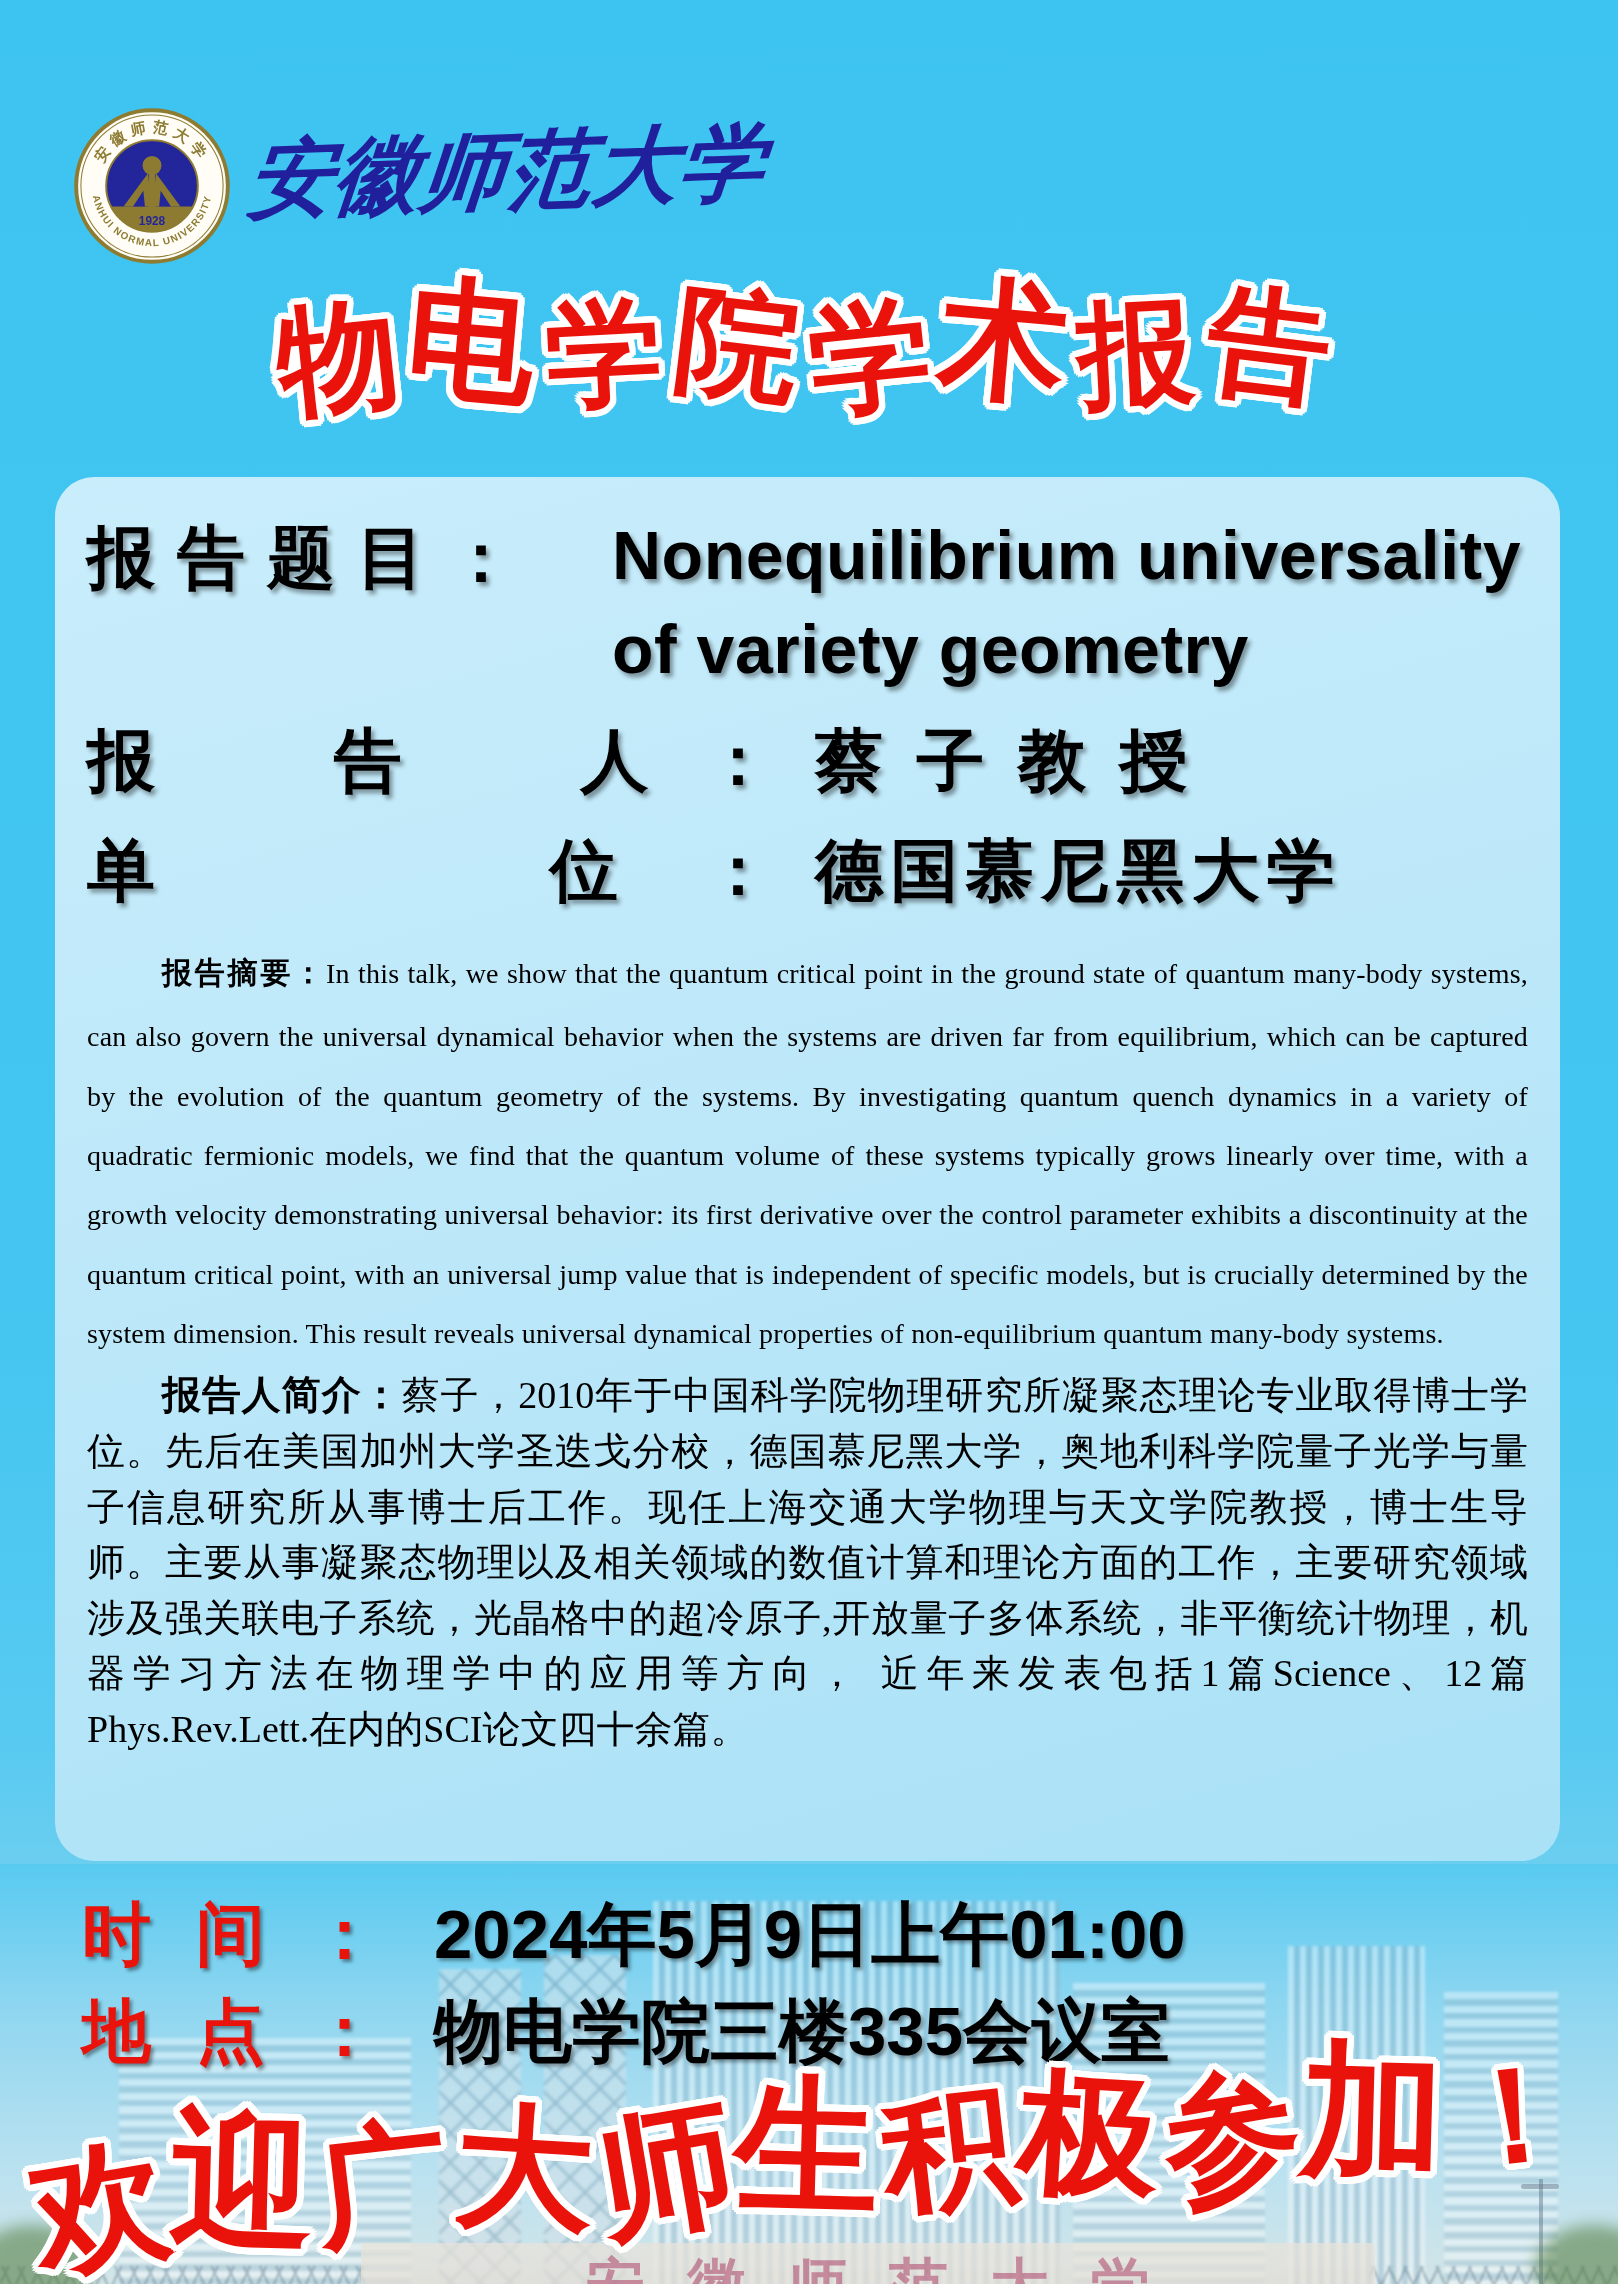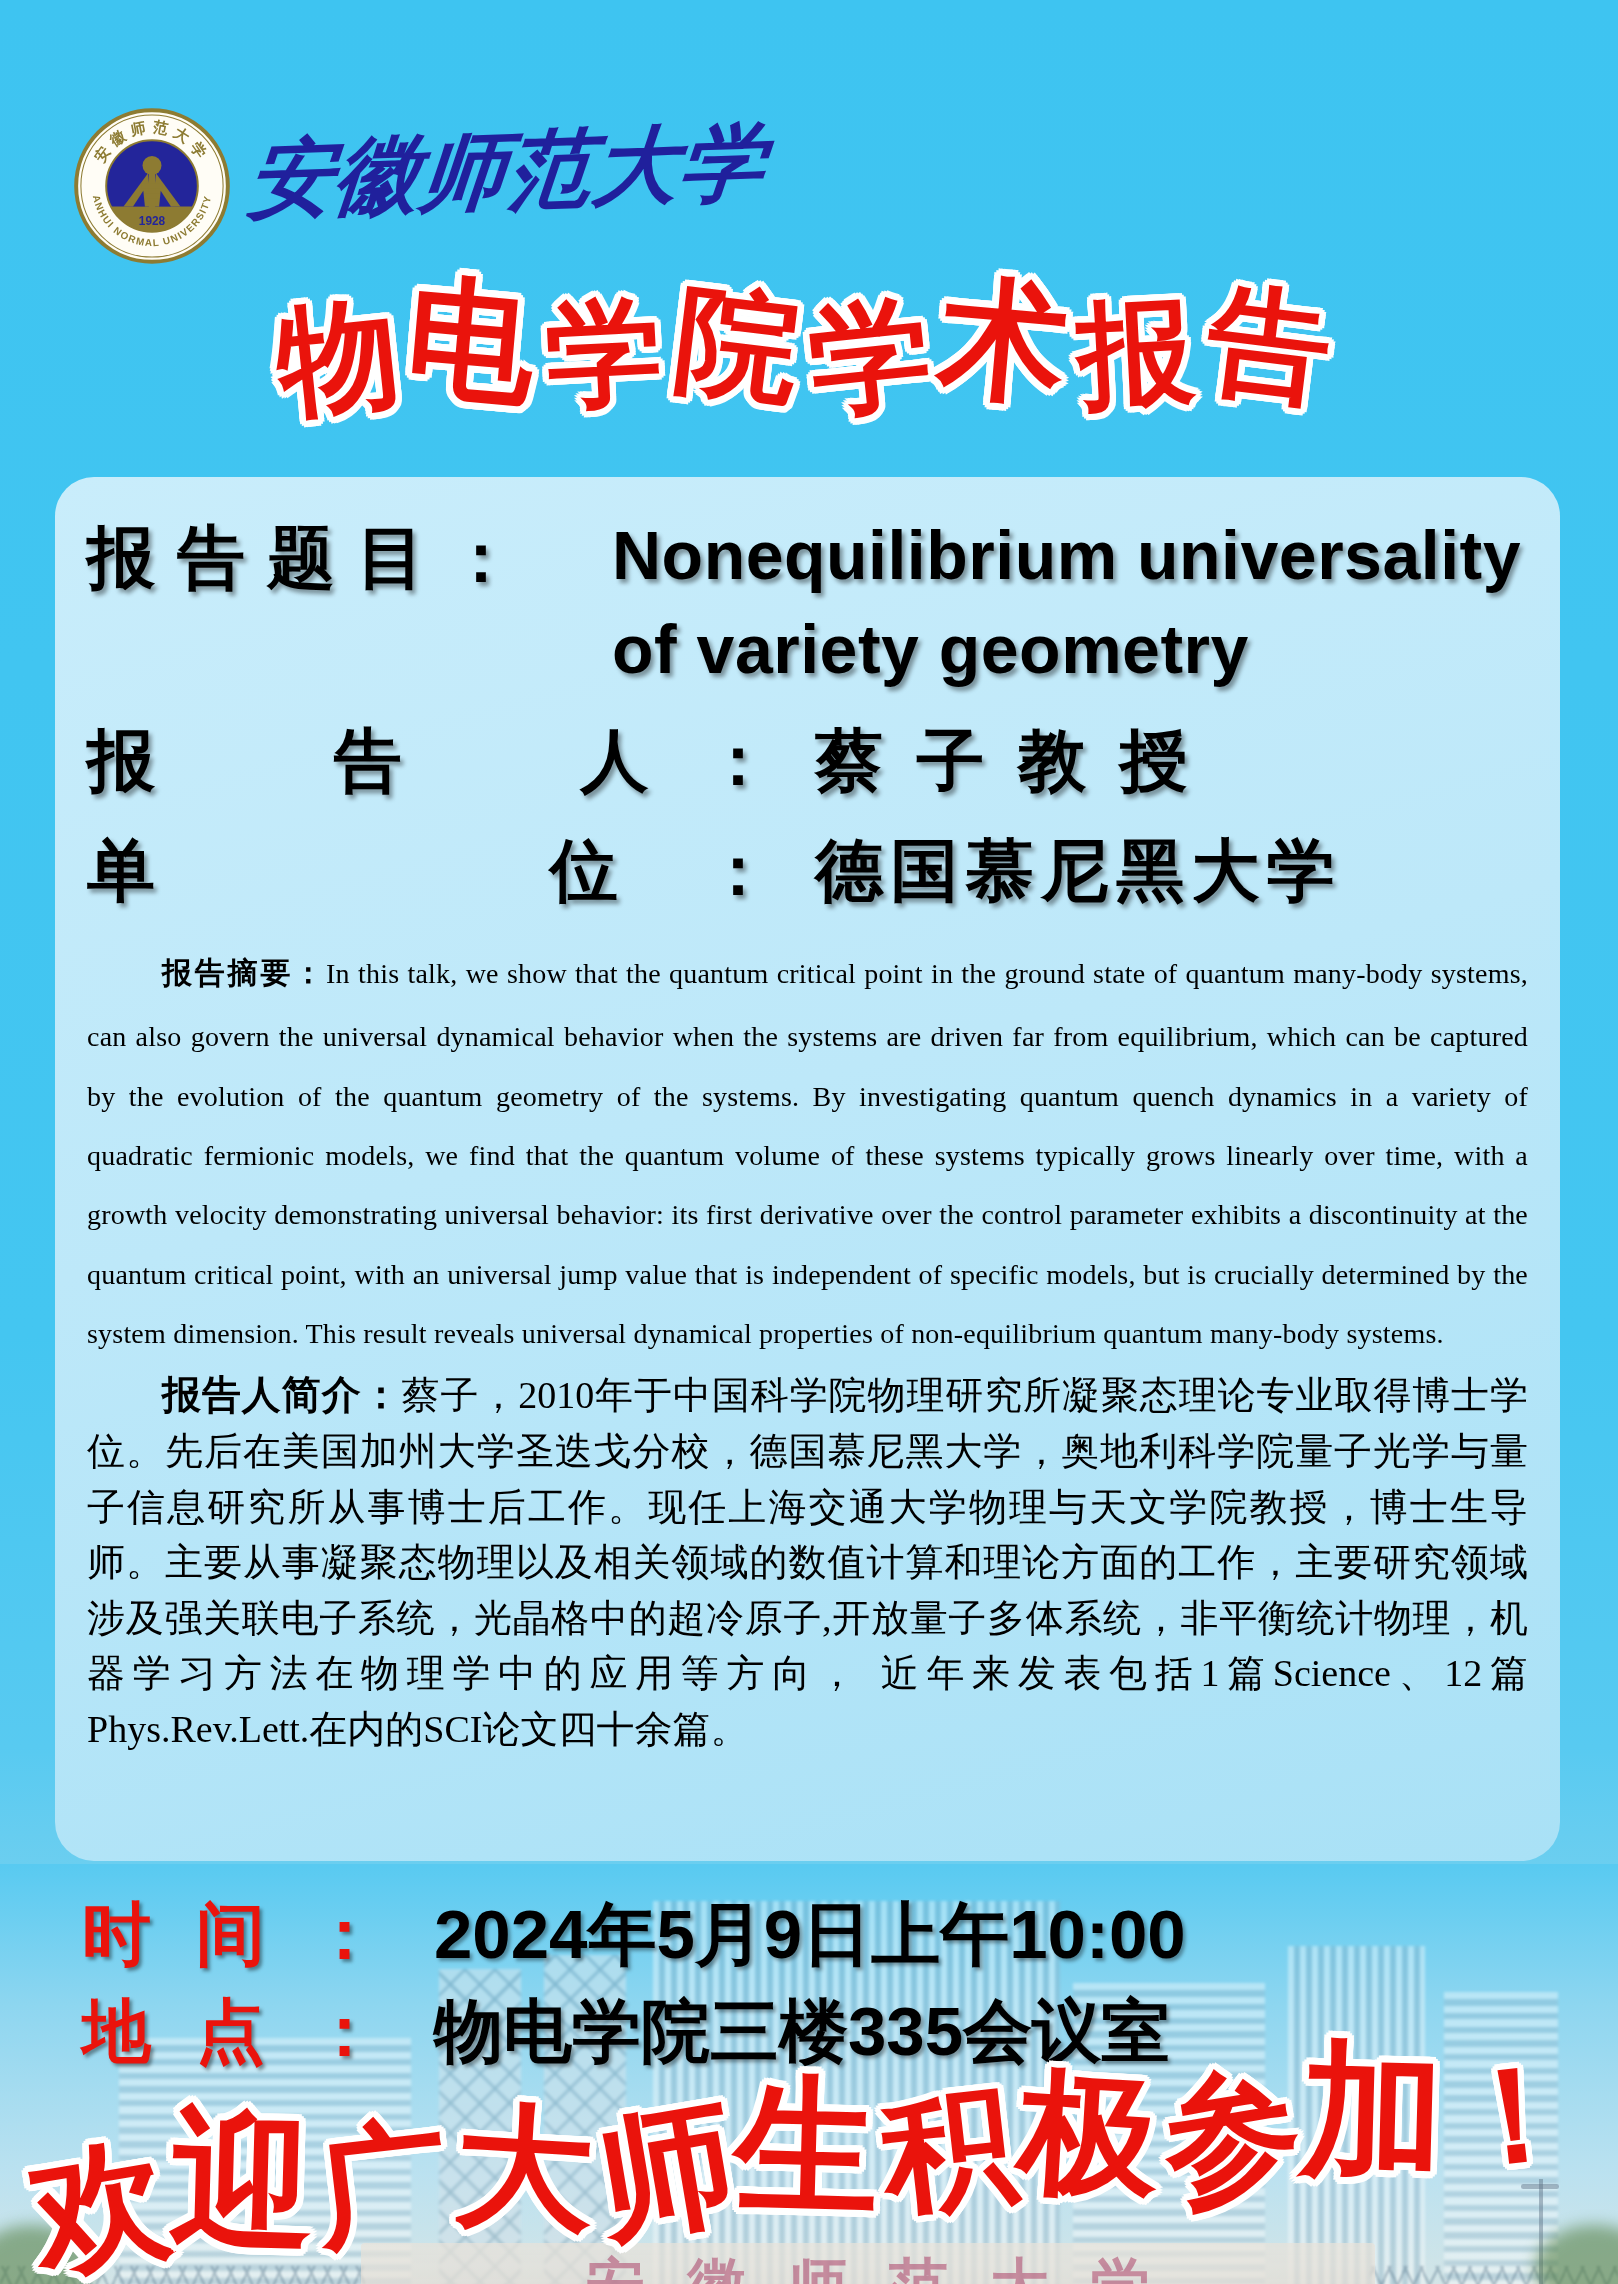--- a/index.html
+++ b/index.html
@@ -167,21 +167,21 @@
     <p class="para bio"><span class="plabel">报告人简介：</span><span>蔡子，2010年于中国科学院物理研究所凝聚态理论专业取得博士学位。先后在美国加州大学圣迭戈分校，德国慕尼黑大学，奥地利科学院量子光学与量子信息研究所从事博士后工作。现任上海交通大学物理与天文学院教授，博士生导师。主要从事凝聚态物理以及相关领域的数值计算和理论方面的工作，主要研究领域涉及强关联电子系统，光晶格中的超冷原子,开放量子多体系统，非平衡统计物理，机器学习方法在物理学中的应用等方向， 近年来发表包括1篇Science、12篇 Phys.Rev.Lett.在内的SCI论文四十余篇。</span></p>
   </section>
 
   <section class="schedule">
     <div class="sched-row">
       <div class="sched-label spread">
           <span>时</span>
           <span>间</span>
           <span>：</span>
         </div>
-      <div class="sched-value">2024年5月9日上午10:00</div>
+      <div class="sched-value">2024年5月9日上午01:00</div>
     </div>
     <div class="sched-row">
       <div class="sched-label spread">
           <span>地</span>
           <span>点</span>
           <span>：</span>
         </div>
       <div class="sched-value">物电学院三楼335会议室</div>
     </div>
   </section>

